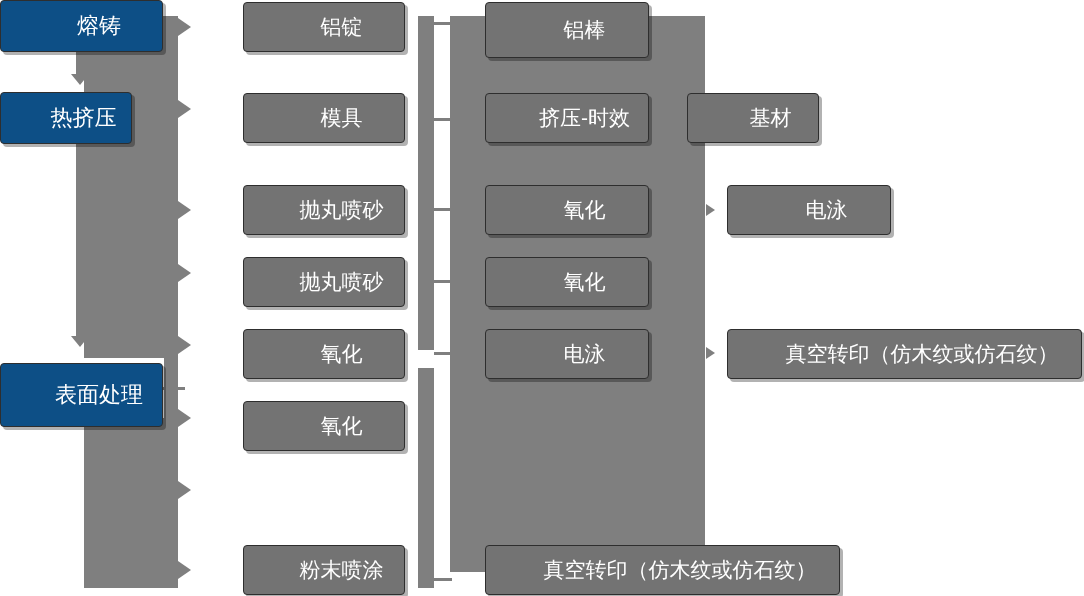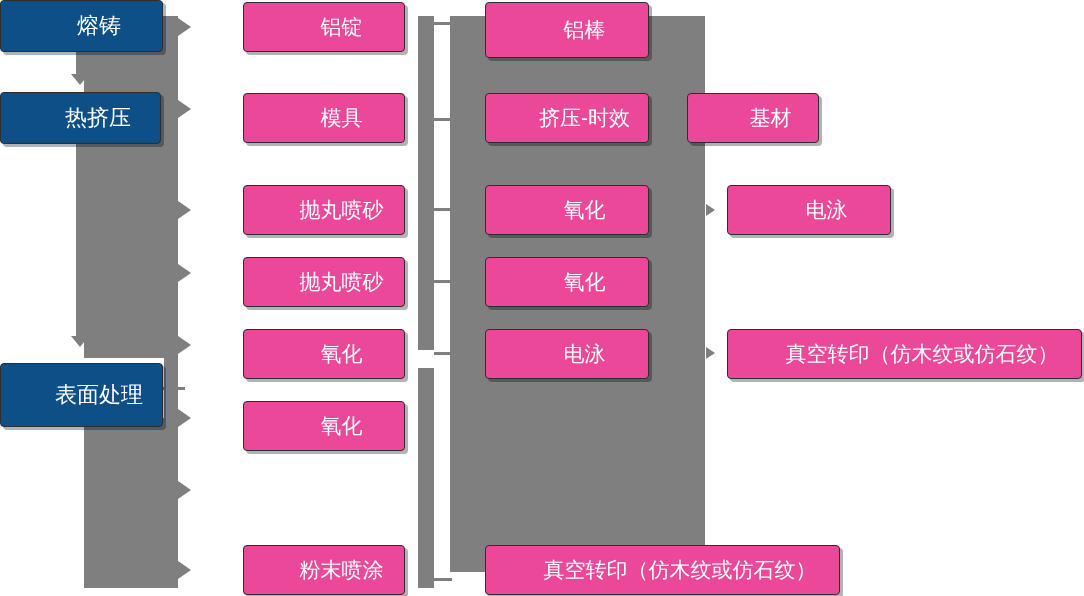--- a/index.html
+++ b/index.html
@@ -58,21 +58,21 @@
     color:#ffffff;
     border-radius:4px;
     border:1px solid #2e2e2e;
     box-shadow:3px 3px 0 rgba(0,0,0,0.30);
     text-align:center;
     line-height:1.1;
     white-space:nowrap;
     padding-left:35px;
   }
   .node.dark{ background:#0d4f86; }
-  .node.mid { background:#ec4899; }
+  .node.mid { background:#737373; }
 
   .node span{ display:block; }
   .fs-22{ font-size:22px; }
   .fs-21{ font-size:21px; }
 </style>
 </head>
 <body>
 
 <div id="canvas">
 
@@ -110,21 +110,21 @@
   <div class="band" style="left:450px; top:16px; width:255px; height:556px;"></div>
 
   <div class="sm-arrow-right" style="left:706px; top:112px;"></div>
   <div class="sm-arrow-right" style="left:706px; top:204px;"></div>
   <div class="sm-arrow-right" style="left:706px; top:347px;"></div>
 
   <div class="node dark" style="left:0px; top:0px; width:163px; height:52px;">
     <span class="fs-22">熔铸</span>
   </div>
 
-  <div class="node dark" style="left:0px; top:92px; width:161px; height:52px;">
+  <div class="node dark" style="left:0px; top:92px; width:132px; height:52px;">
     <span class="fs-22">热挤压</span>
   </div>
 
   <div class="node dark" style="left:0px; top:363px; width:163px; height:64px;">
     <span class="fs-22">表面处理</span>
   </div>
 
   <div class="node mid" style="left:243px; top:2px; width:162px; height:50px;">
     <span class="fs-21">铝锭</span>
   </div>

